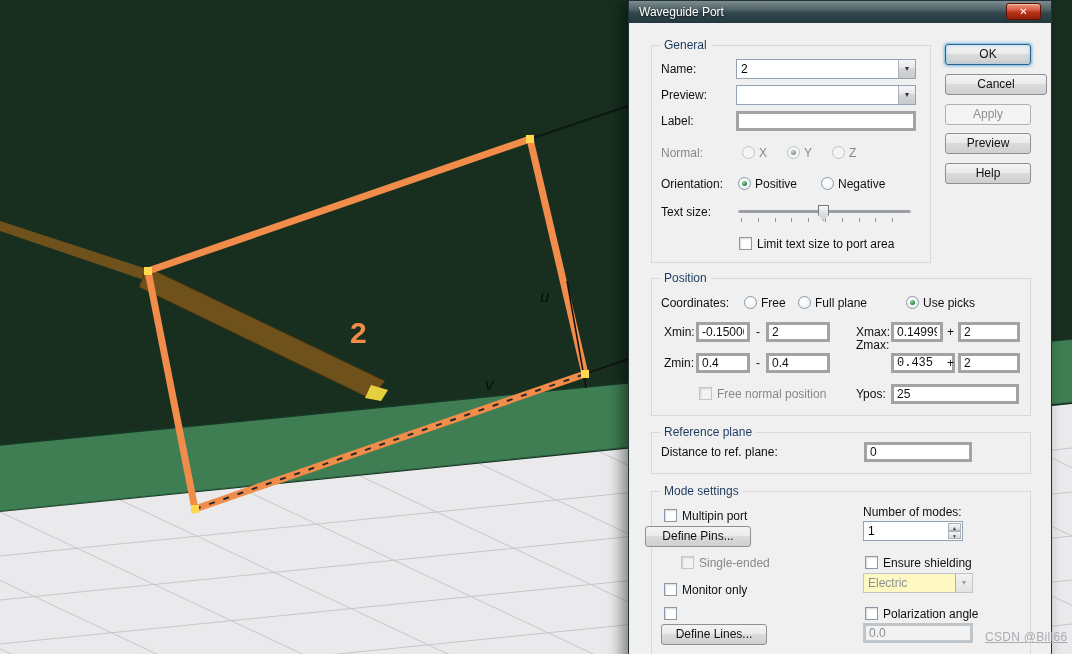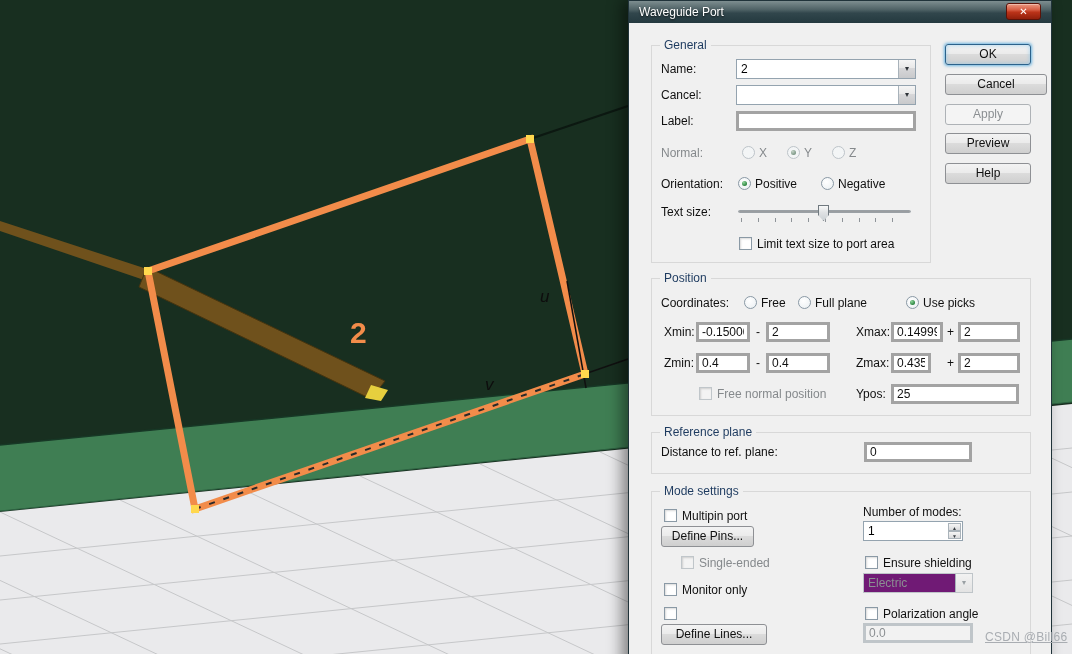--- a/index.html
+++ b/index.html
@@ -31,21 +31,21 @@
   .tf { position:absolute; height:20px; border:3px solid #a3a3a3; background:#fff;
         font:12px "Liberation Sans", sans-serif; padding:0 3px; color:#101010; }
   .tf.off { background:#f2f2f2; border-color:#bfc5c9; color:#8b8f92; }
 
   .combo { position:absolute; height:20px; border:1px solid #94a3af; background:#fff; }
   .combo .cval { position:absolute; left:4px; top:1px; line-height:16px; white-space:nowrap; }
   .combo .cbtn { position:absolute; right:0; top:0; width:17px; height:18px;
                  border-left:1px solid #a8b2ba; text-align:center; line-height:17px;
                  font-size:8px; color:#2e3338;
                  background:linear-gradient(#f5f5f5,#e8e8e8 45%,#d7d7d9 46%,#c8c9cb); }
-  .combo.off { background:#701a75; border-color:#bfc5c9; }
+  .combo.off { background:#fef9c3; border-color:#bfc5c9; }
   .combo.off .cval { color:#8b8f92; }
   .combo.off .cbtn { color:#9aa0a4; background:linear-gradient(#f2f2f2,#e3e3e3); }
 
   .cb { position:absolute; width:13px; height:13px; background:#fff; border:1px solid #8a99a5;
         box-shadow:inset 1px 1px 2px rgba(0,0,0,.15); }
   .cb.off { background:#f3f3f3; border-color:#c0c6ca; }
 
   .rd { position:absolute; width:13px; height:13px; border-radius:50%;
         background:radial-gradient(circle at 40% 35%,#ffffff,#e9eef1); border:1px solid #8a99a5; }
   .rd.on::after { content:""; position:absolute; left:3px; top:3px; width:5px; height:5px;
@@ -151,21 +151,21 @@
     <div class="dbody">
 
       <div class="gb" style="left:22px;top:22px;width:280px;height:218px">
         <span class="cap">General</span>
       </div>
       <span class="lbl" style="left:32px;top:36px">Name:</span>
       <div class="combo" style="left:107px;top:36px;width:180px">
         <span class="cval">2</span>
         <span class="cbtn">▾</span>
       </div>
-      <span class="lbl" style="left:32px;top:62px">Cancel:</span>
+      <span class="lbl" style="left:32px;top:62px">Preview:</span>
       <div class="combo" style="left:107px;top:62px;width:180px">
         <span class="cval"></span>
         <span class="cbtn">▾</span>
       </div>
       <span class="lbl" style="left:32px;top:88px">Label:</span>
       <input class="tf" style="left: 107px; top: 88px; width: 180px;" value="">
 
       <span class="lbl dis" style="left:32px;top:120px">Normal:</span>
       <span class="rd off" style="left:113px;top:123px"></span>
       <span class="lbl dis" style="left:130px;top:120px">X</span>
@@ -207,42 +207,42 @@
       <input class="tf" style="left: 137px; top: 299px; width: 64px;" value="2">
       <span class="lbl" style="left:227px;top:299px">Xmax:</span>
       <input class="tf" style="left: 262px; top: 299px; width: 52px;" value="0.14999">
       <span class="lbl" style="left:318px;top:299px">+</span>
       <input class="tf" style="left: 329px; top: 299px; width: 62px;" value="2">
 
       <span class="lbl" style="left:35px;top:330px">Zmin:</span>
       <input class="tf" style="left: 67px; top: 330px; width: 54px;" value="0.4">
       <span class="lbl" style="left:127px;top:330px">-</span>
       <input class="tf" style="left: 137px; top: 330px; width: 64px;" value="0.4">
-      <span class="lbl" style="left:227px;top:330px">Zmax:</span>
-      <input class="tf" style="left: 262px; top: 330px; width: 40px;" value="0.435">
+      <span class="lbl" style="left:227px;top:312px">Zmax:</span>
+      <input class="tf" style="left: 262px; top: 330px; width: 64px; font-family: Liberation Mono, monospace;" value="0.435">
       <span class="lbl" style="left:318px;top:330px">+</span>
       <input class="tf" style="left: 329px; top: 330px; width: 62px;" value="2">
 
       <span class="cb off" style="left:70px;top:364px"></span>
       <span class="lbl dis" style="left:88px;top:361px">Free normal position</span>
       <span class="lbl" style="left:227px;top:361px">Ypos:</span>
       <input class="tf" style="left: 262px; top: 361px; width: 128px;" value="25">
 
       <div class="gb" style="left:22px;top:409px;width:380px;height:42px">
         <span class="cap">Reference plane</span>
       </div>
       <span class="lbl" style="left:32px;top:419px">Distance to ref. plane:</span>
       <input class="tf" style="left: 235px; top: 419px; width: 108px;" value="0">
 
       <div class="gb" style="left:22px;top:468px;width:380px;height:205px">
         <span class="cap">Mode settings</span>
       </div>
       <span class="cb" style="left:35px;top:486px"></span>
       <span class="lbl" style="left:53px;top:483px">Multipin port</span>
-      <span class="btn" style="left:32px;top:503px;width:93px">Define Pins...</span>
+      <span class="btn" style="left:16px;top:503px;width:106px">Define Pins...</span>
       <span class="cb off" style="left:52px;top:533px"></span>
       <span class="lbl dis" style="left:70px;top:530px">Single-ended</span>
       <span class="cb" style="left:35px;top:560px"></span>
       <span class="lbl" style="left:53px;top:557px">Monitor only</span>
       <span class="cb" style="left:35px;top:584px"></span>
       <span class="btn" style="left:32px;top:601px;width:106px">Define Lines...</span>
 
       <span class="lbl" style="left:234px;top:479px">Number of modes:</span>
       <div class="spin" style="left:234px;top:498px;width:100px;height:20px">
         <span class="sval">1</span>

